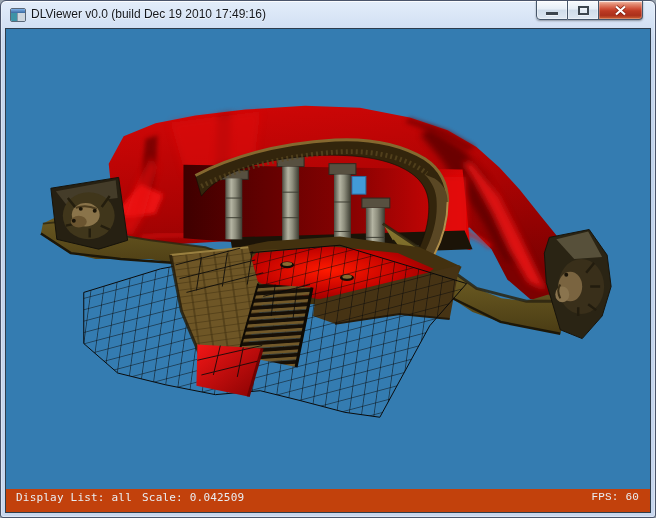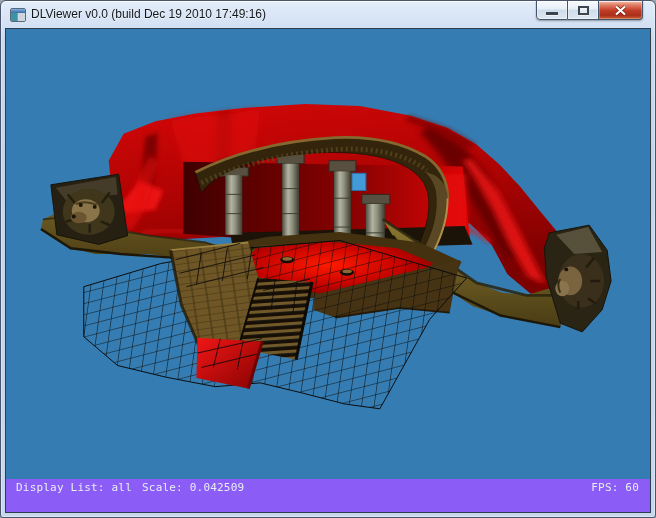--- a/index.html
+++ b/index.html
@@ -50,28 +50,28 @@
 
   .client{
     position:absolute;left:4px;right:4px;top:27px;bottom:4px;
     border:1px solid #2e3d4c;
     display:flex;flex-direction:column;
     background:#347cb1;
   }
   .gl-viewport{flex:1;position:relative;overflow:hidden;}
   .gl-viewport svg{position:absolute;inset:0;display:block;}
   .statusbar{
-    height:33px;position:relative;background:#8b5cf6;
+    height:23px;position:relative;background:#c2410c;
     color:#e9eef3;font:11px "DejaVu Sans Mono",monospace;
     letter-spacing:.2px;
   }
   .sb{position:absolute;top:2px;white-space:nowrap;}
   .sb-dl{left:10px;}
   .sb-scale{left:136px;}
-  .sb-fps{right:11px;}
+  .sb-fps{right:11px;font-family:Liberation Mono, monospace;}
 </style>
 </head>
 <body>
 
 <div class="window">
 
   <div class="titlebar">
     <div class="app-icon">
       <div class="ai-frame">
           <div class="ai-bar"></div>

